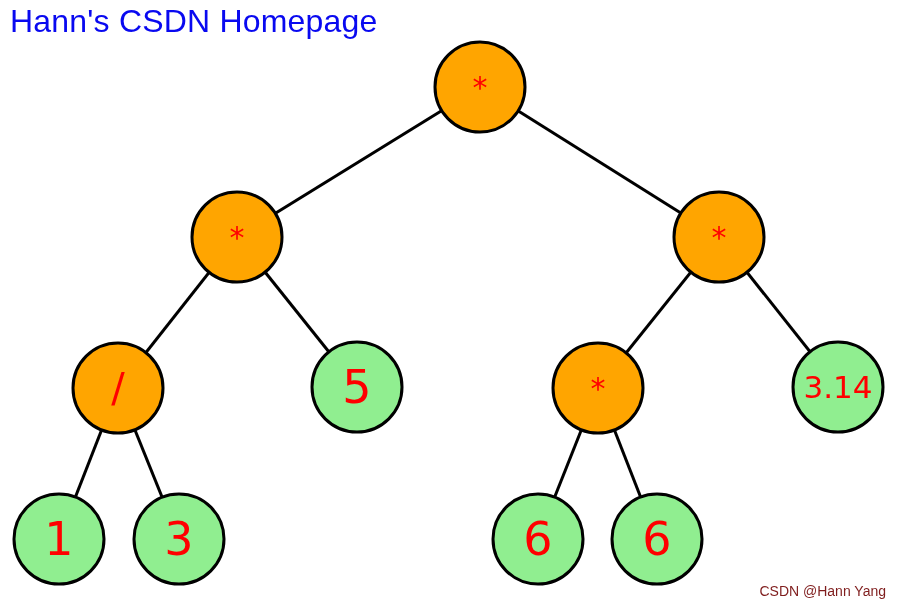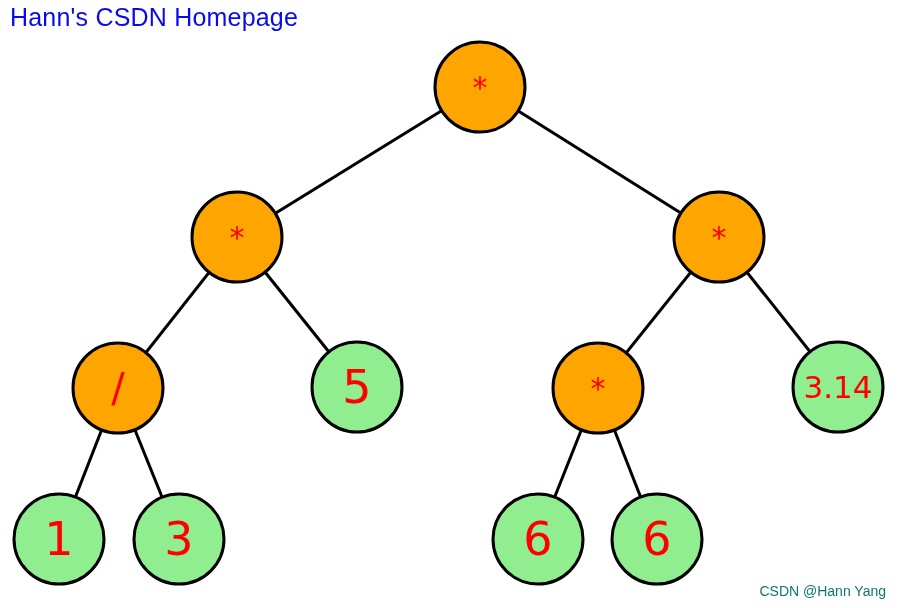--- a/index.html
+++ b/index.html
@@ -8,21 +8,21 @@
     width: 900px;
     height: 608px;
     background: #ffffff;
     overflow: hidden;
     font-family: "Liberation Sans", sans-serif;
   }
   .page-title {
     position: absolute;
     left: 10px;
     top: 3px;
-    font-size: 25px;
+    font-size: 32px;
     letter-spacing: 0.2px;
     white-space: nowrap;
     user-select: none;
   }
   .tree-svg {
     position: absolute;
     left: 0;
     top: 0;
   }
   .tree-svg text {
@@ -91,14 +91,14 @@
       <g>
         <circle cx="538" cy="539" r="45" fill="#90EE90" stroke="#000000" stroke-width="3"></circle>
         <text x="538" y="539" text-anchor="middle" dominant-baseline="central" fill="#FF0000" font-size="46">6</text>
       </g>
       <g>
         <circle cx="657" cy="539" r="45" fill="#90EE90" stroke="#000000" stroke-width="3"></circle>
         <text x="657" y="539" text-anchor="middle" dominant-baseline="central" fill="#FF0000" font-size="46">6</text>
       </g>
     </svg>
   <div class="page-title" style="color: rgb(9, 9, 240);">Hann's CSDN Homepage</div>
-  <div class="watermark" style="color: #0f766e;">CSDN @Hann Yang</div>
+  <div class="watermark" style="color: #7f1d1d;">CSDN @Hann Yang</div>
 </div>
 
 </body></html>

